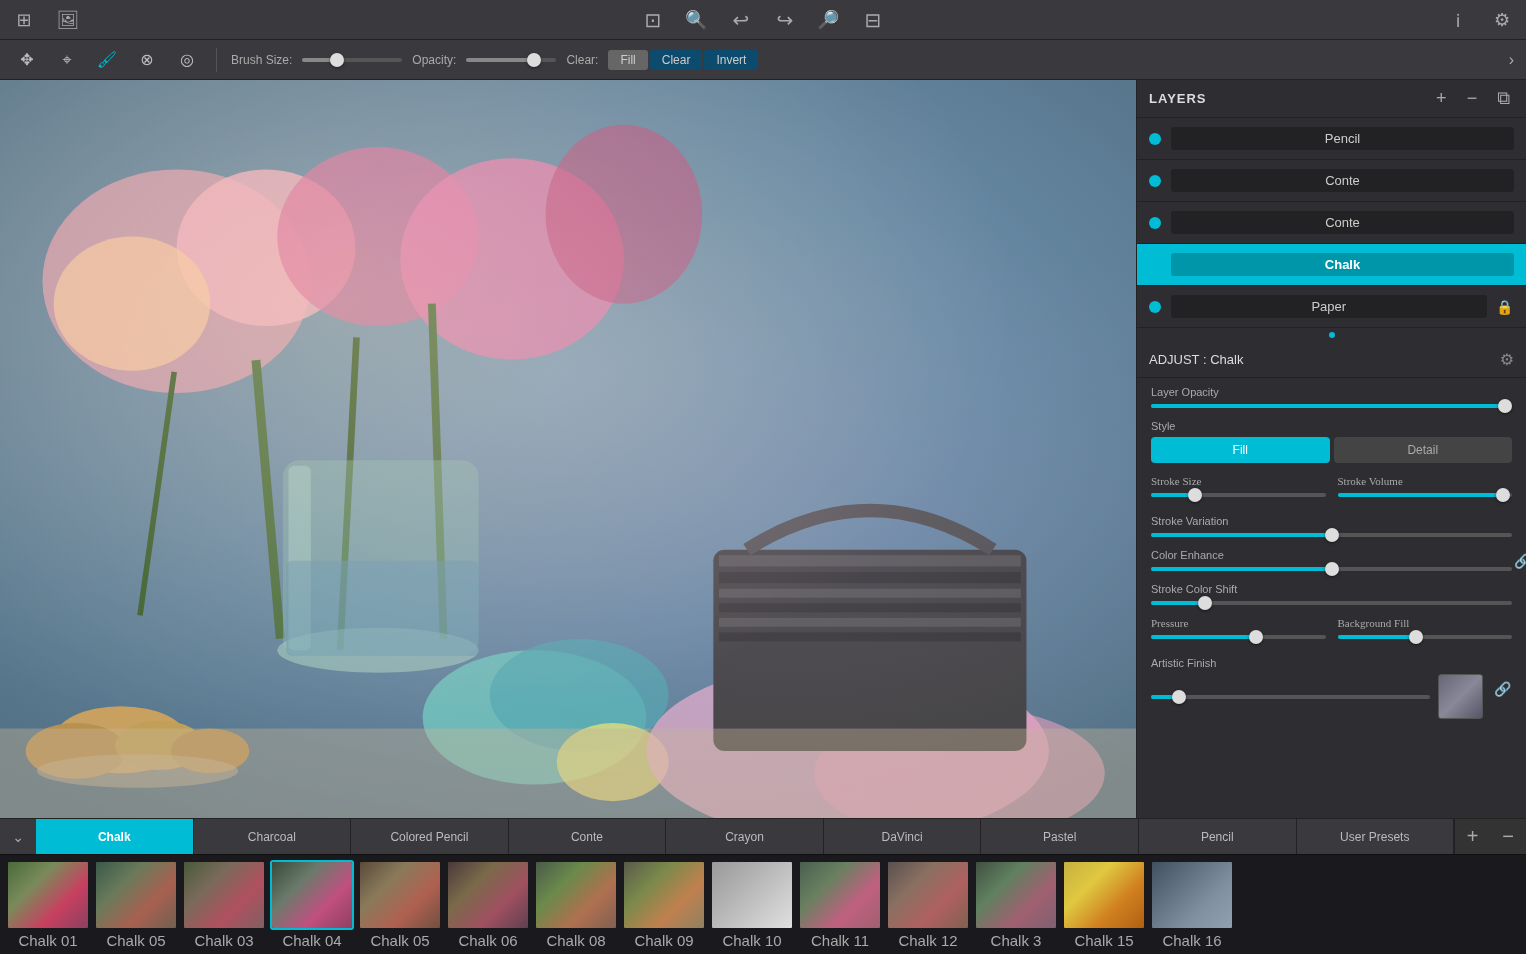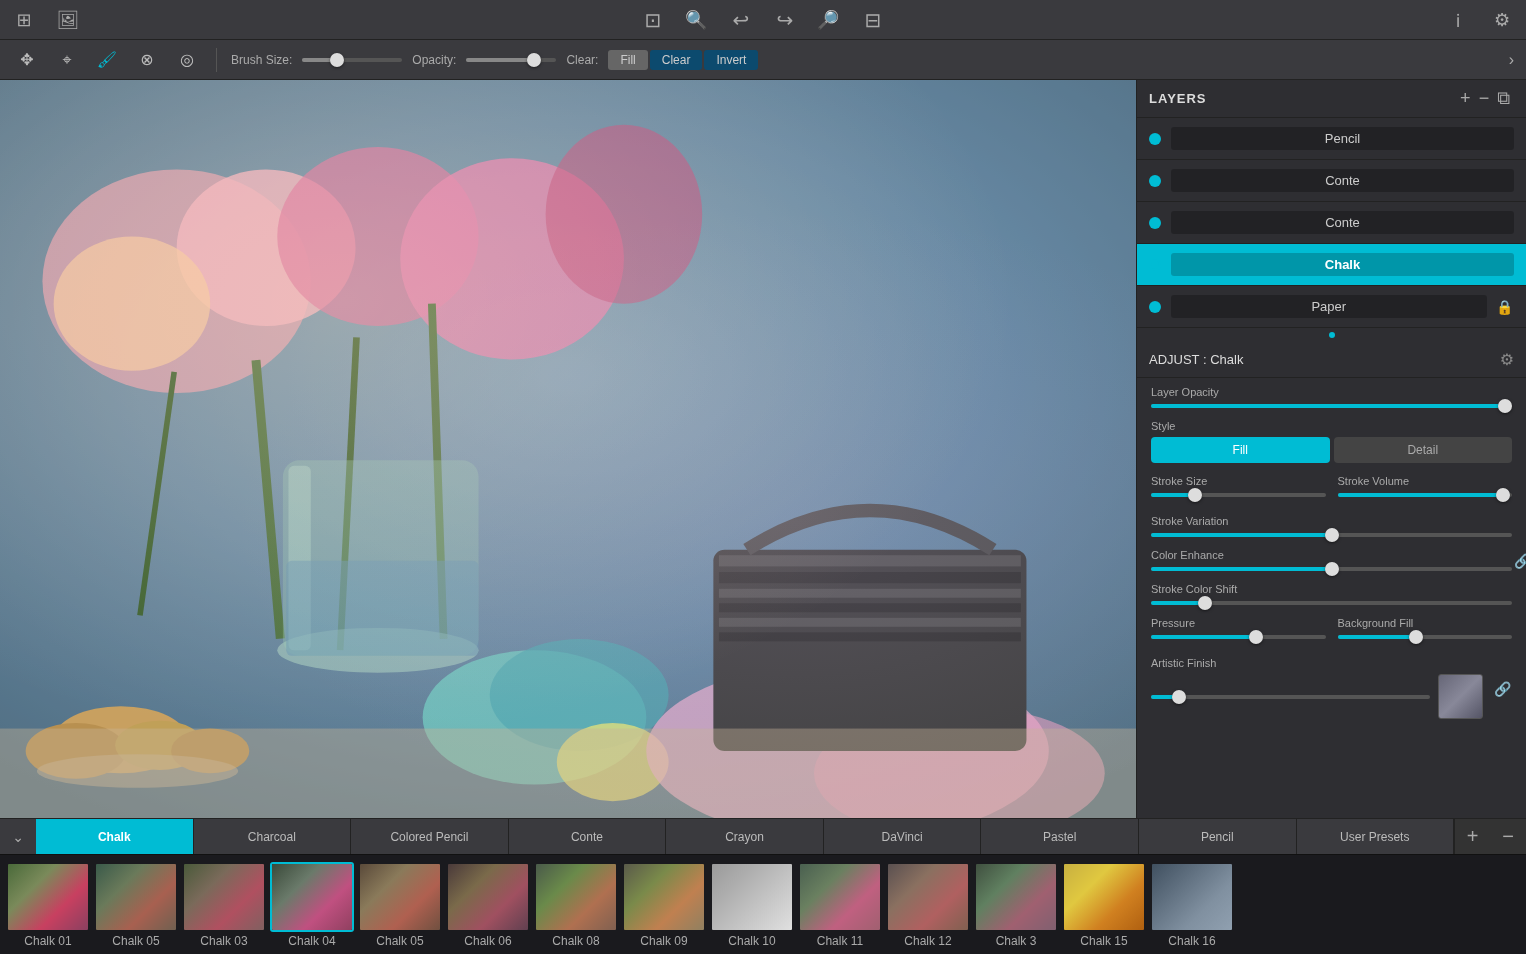--- a/index.html
+++ b/index.html
@@ -122,21 +122,21 @@
       overflow-y: auto;
     }
 
     
     .layers-header {
       display: flex;
       align-items: center;
       padding: 8px 12px;
       background: #2e2e32;
       border-bottom: 1px solid #222;
-      gap: 0;
+      gap: 12px;
       flex-shrink: 0;
     }
     .layers-title {
       font-size: 13px; font-weight: 600; color: #ddd; letter-spacing: 1px;
       flex: 1;
     }
     .layers-btn {
       background: none; border: none; color: #aaa;
       font-size: 18px; cursor: pointer; padding: 0 4px;
     }
@@ -212,21 +212,21 @@
       display: flex; gap: 4px; margin-bottom: 12px;
     }
     .style-btn {
       flex: 1; padding: 6px; font-size: 12px;
       border: none; border-radius: 4px; cursor: pointer;
       background: #444; color: #aaa;
     }
     .style-btn.active { background: #00bcd4; color: #fff; }
 
     .two-col {
-      display: flex; gap: 12px; margin-bottom: 12px;
+      display: flex; gap: 12px; margin-bottom: 12px; font-family: Liberation Serif, serif;
     }
     .two-col > div { flex: 1; }
 
     .link-icon {
       color: #00bcd4; font-size: 14px; cursor: pointer;
       position: absolute; right: 0; top: 50%; transform: translateY(-50%);
     }
     .slider-with-link {
       position: relative;
     }
@@ -301,21 +301,21 @@
       border-radius: 3px;
       overflow: hidden;
       border: 2px solid transparent;
     }
     .brush-thumb-inner {
       width: 100%; height: 100%;
       display: flex; align-items: center; justify-content: center;
       font-size: 22px;
     }
     .brush-label {
-      font-size: 12px; color: #aaa; margin-top: 2px; text-align: center;
+      font-size: 15px; color: #aaa; margin-top: 2px; text-align: center;
     }
 
     
     .bt-01 { background: linear-gradient(135deg, #4a6a3a, #7a8a5a, #c84060, #8a4060); }
     .bt-02 { background: linear-gradient(135deg, #3a5a4a, #6a7a5a, #a86050, #706050); }
     .bt-03 { background: linear-gradient(135deg, #4a5a3a, #7a6a5a, #b05060, #806060); }
     .bt-04 { background: linear-gradient(135deg, #3a4a3a, #6a7a6a, #c05080, #904060); }
     .bt-05 { background: linear-gradient(135deg, #5a4a3a, #8a7a5a, #b06050, #705040); }
     .bt-06 { background: linear-gradient(135deg, #4a3a3a, #7a6a4a, #a05060, #604050); }
     .bt-07 { background: linear-gradient(135deg, #3a4a4a, #5a7a5a, #9a6050, #684050); }

